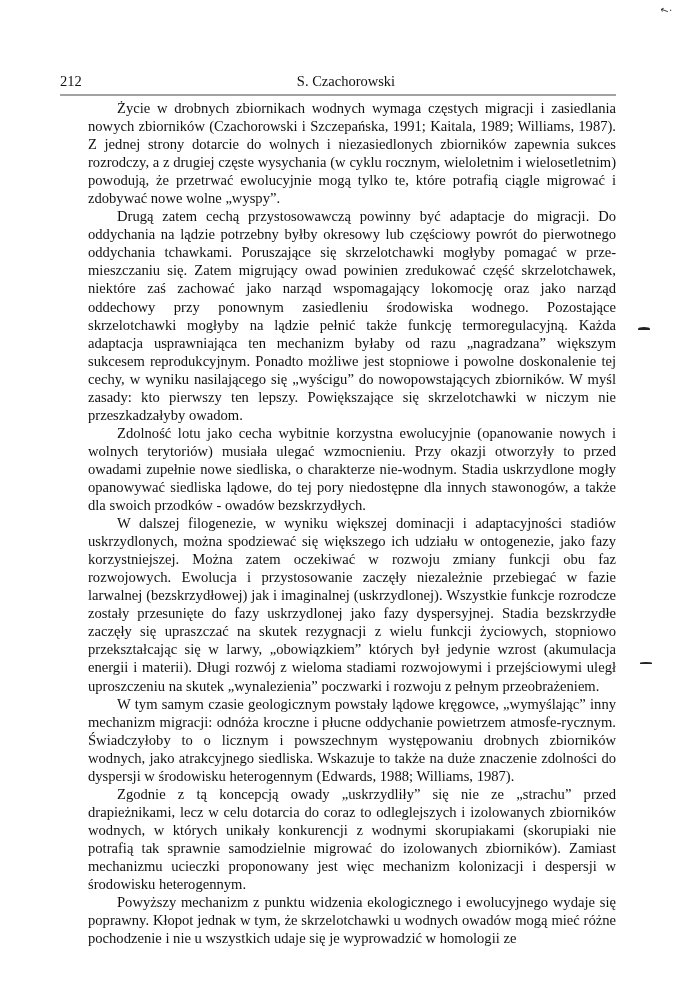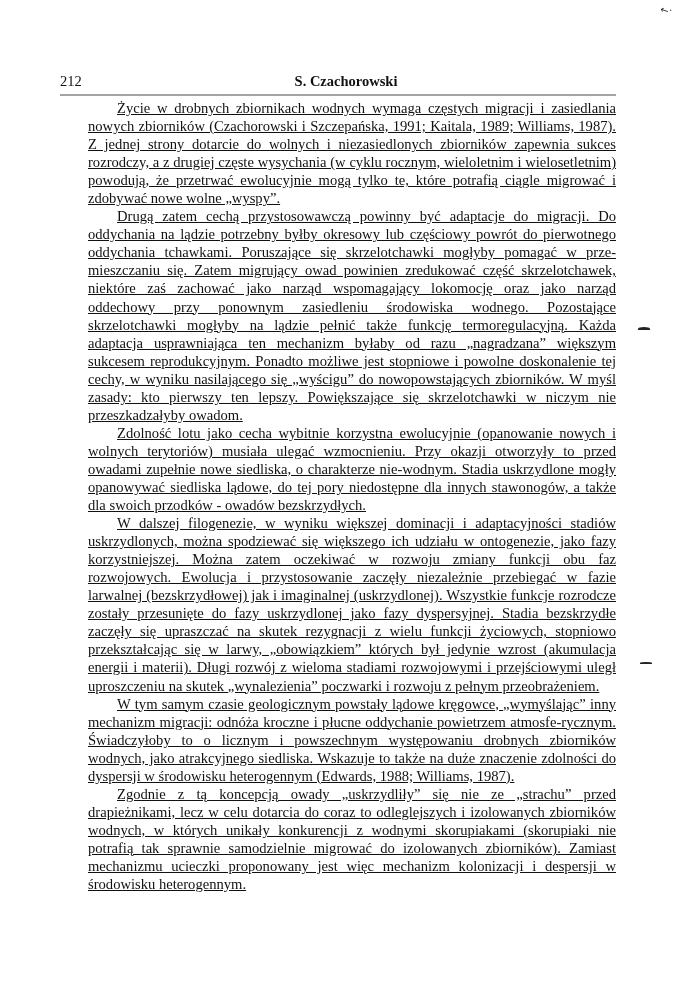--- a/index.html
+++ b/index.html
@@ -1,22 +1,22 @@
 <!DOCTYPE html>
 <html><head>
   <meta charset="utf-8">
   <style>
     html, body { margin: 0; padding: 0; background: #ffffff; }
     body { width: 674px; height: 982px; position: relative; overflow: hidden; color: #111; }
     .page { position: absolute; left: 0; top: 0; width: 674px; height: 982px; background: #fff; }
     .corner-mark { position: absolute; left: 660px; top: 4px; font-family: "DejaVu Sans", sans-serif; font-size: 10px; color: #222; transform: rotate(-25deg); }
     .running-head { position: absolute; left: 60px; top: 72px; width: 556px; height: 22px; border-bottom: 2px solid #a3a3a3; font-family: "Liberation Serif", serif; font-size: 14.5px; }
     .page-number { position: absolute; left: 0; top: 1px; }
-    .author { position: absolute; left: 16px; right: 0; top: 1px; text-align: center; font-weight: bold; }
-    .body-text { position: absolute; left: 88px; top: 99px; width: 528px; font-family: "Liberation Serif", serif; font-size: 14.6px; line-height: 18.05px; text-align: justify; text-decoration: underline; }
+    .author { position: absolute; left: 16px; right: 0; top: 1px; text-align: center; }
+    .body-text { position: absolute; left: 88px; top: 99px; width: 528px; font-family: "Liberation Serif", serif; font-size: 14.6px; line-height: 18.05px; text-align: justify; }
     .body-text p { margin: 0; text-indent: 29px; }
     .margin-mark { position: absolute; width: 12px; height: 3px; background: #222; border-radius: 50% 50% 0 0; }
     .margin-mark.m1 { left: 638px; top: 327px; }
     .margin-mark.m2 { left: 640px; top: 662px; height: 2px; }
   </style>
 </head>
 <body>
 
 <div class="page">
   <span class="corner-mark">↖.</span>
@@ -26,17 +26,18 @@
     <span class="author">S. Czachorowski</span>
   </div>
 
   <div class="body-text">
     <p>Życie w drobnych zbiornikach wodnych wymaga częstych migracji i zasiedlania nowych zbiorników (Czachorowski i Szczepańska, 1991; Kaitala, 1989; Williams, 1987). Z jednej strony dotarcie do wolnych i niezasiedlonych zbiorników zapewnia sukces rozrodczy, a z drugiej częste wysychania (w cyklu rocznym, wieloletnim i wielosetletnim) powodują, że przetrwać ewolucyjnie mogą tylko te, które potrafią ciągle migrować i zdobywać nowe wolne „wyspy”.</p>
     <p>Drugą zatem cechą przystosowawczą powinny być adaptacje do migracji. Do oddychania na lądzie potrzebny byłby okresowy lub częściowy powrót do pierwotnego oddychania tchawkami. Poruszające się skrzelotchawki mogłyby pomagać w prze-mieszczaniu się. Zatem migrujący owad powinien zredukować część skrzelotchawek, niektóre zaś zachować jako narząd wspomagający lokomocję oraz jako narząd oddechowy przy ponownym zasiedleniu środowiska wodnego. Pozostające skrzelotchawki mogłyby na lądzie pełnić także funkcję termoregulacyjną. Każda adaptacja usprawniająca ten mechanizm byłaby od razu „nagradzana” większym sukcesem reprodukcyjnym. Ponadto możliwe jest stopniowe i powolne doskonalenie tej cechy, w wyniku nasilającego się „wyścigu” do nowopowstających zbiorników. W myśl zasady: kto pierwszy ten lepszy. Powiększające się skrzelotchawki w niczym nie przeszkadzałyby owadom.</p>
     <p>Zdolność lotu jako cecha wybitnie korzystna ewolucyjnie (opanowanie nowych i wolnych terytoriów) musiała ulegać wzmocnieniu. Przy okazji otworzyły to przed owadami zupełnie nowe siedliska, o charakterze nie-wodnym. Stadia uskrzydlone mogły opanowywać siedliska lądowe, do tej pory niedostępne dla innych stawonogów, a także dla swoich przodków - owadów bezskrzydłych.</p>
     <p>W dalszej filogenezie, w wyniku większej dominacji i adaptacyjności stadiów uskrzydlonych, można spodziewać się większego ich udziału w ontogenezie, jako fazy korzystniejszej. Można zatem oczekiwać w rozwoju zmiany funkcji obu faz rozwojowych. Ewolucja i przystosowanie zaczęły niezależnie przebiegać w fazie larwalnej (bezskrzydłowej) jak i imaginalnej (uskrzydlonej). Wszystkie funkcje rozrodcze zostały przesunięte do fazy uskrzydlonej jako fazy dyspersyjnej. Stadia bezskrzydłe zaczęły się upraszczać na skutek rezygnacji z wielu funkcji życiowych, stopniowo przekształcając się w larwy, „obowiązkiem” których był jedynie wzrost (akumulacja energii i materii). Długi rozwój z wieloma stadiami rozwojowymi i przejściowymi uległ uproszczeniu na skutek „wynalezienia” poczwarki i rozwoju z pełnym przeobrażeniem.</p>
     <p>W tym samym czasie geologicznym powstały lądowe kręgowce, „wymyślając” inny mechanizm migracji: odnóża kroczne i płucne oddychanie powietrzem atmosfe-rycznym. Świadczyłoby to o licznym i powszechnym występowaniu drobnych zbiorników wodnych, jako atrakcyjnego siedliska. Wskazuje to także na duże znaczenie zdolności do dyspersji w środowisku heterogennym (Edwards, 1988; Williams, 1987).</p>
     <p>Zgodnie z tą koncepcją owady „uskrzydliły” się nie ze „strachu” przed drapieżnikami, lecz w celu dotarcia do coraz to odleglejszych i izolowanych zbiorników wodnych, w których unikały konkurencji z wodnymi skorupiakami (skorupiaki nie potrafią tak sprawnie samodzielnie migrować do izolowanych zbiorników). Zamiast mechanizmu ucieczki proponowany jest więc mechanizm kolonizacji i despersji w środowisku heterogennym.</p>
+    <p>Powyższy mechanizm z punktu widzenia ekologicznego i ewolucyjnego wydaje się poprawny. Kłopot jednak w tym, że skrzelotchawki u wodnych owadów mogą mieć różne pochodzenie i nie u wszystkich udaje się je wyprowadzić w homologii ze</p>
   </div>
 
   <div class="margin-mark m1"></div>
   <div class="margin-mark m2"></div>
 </div>
 
 </body></html>

